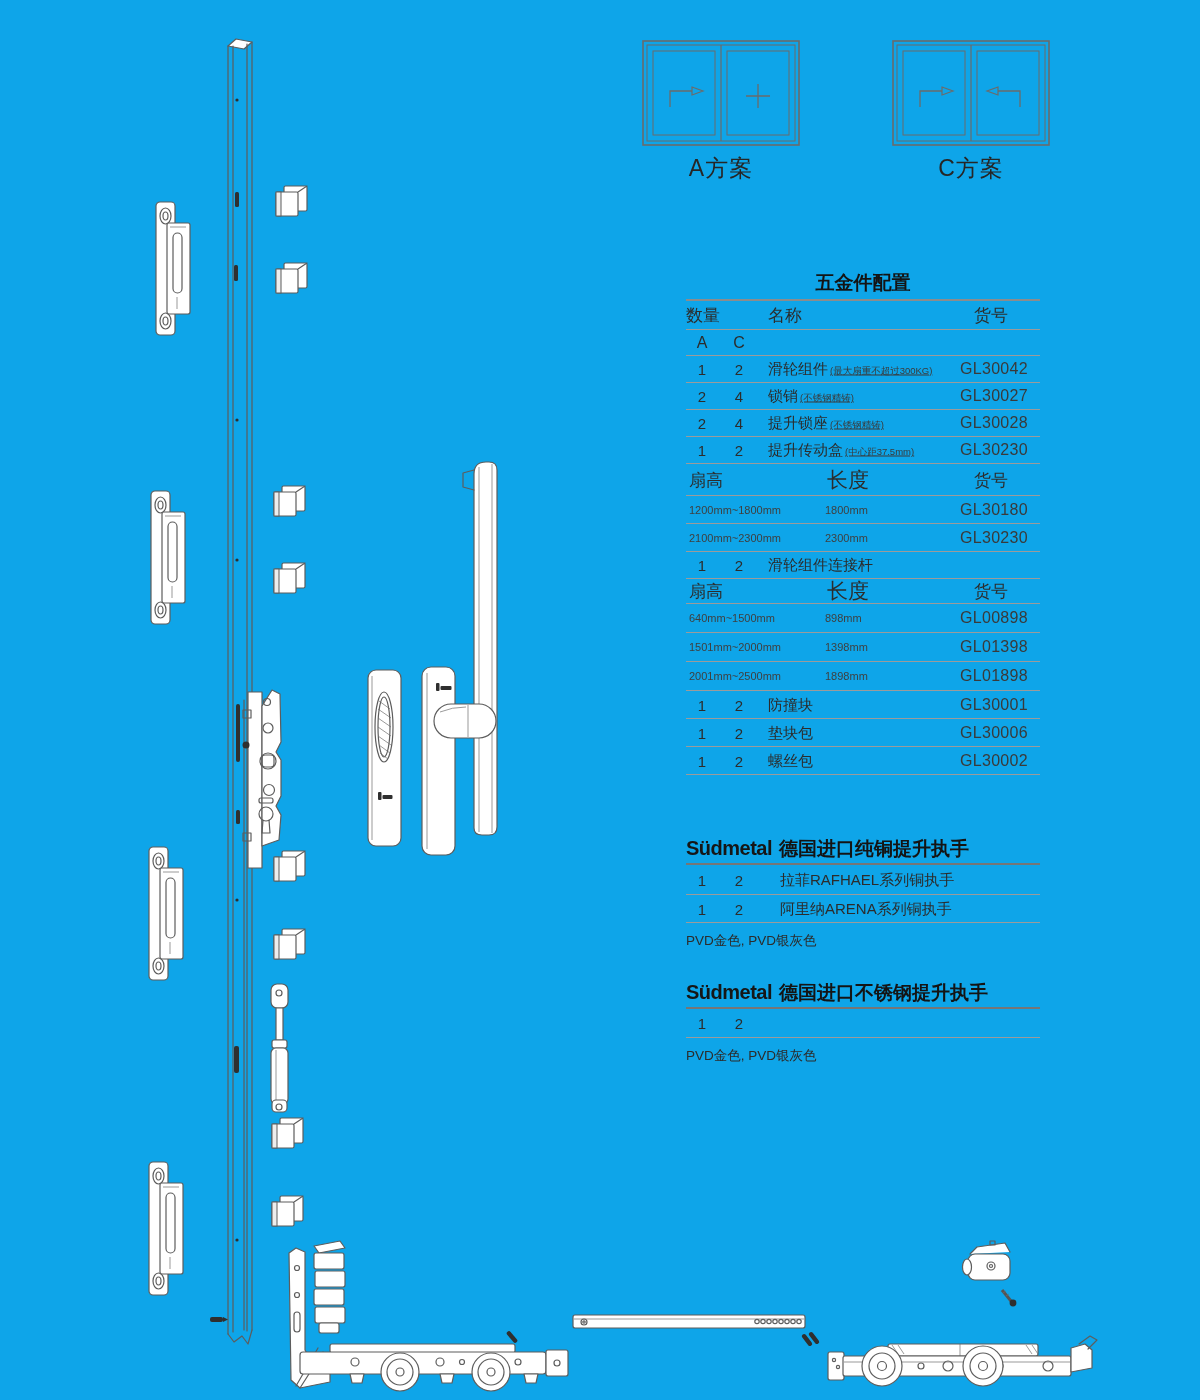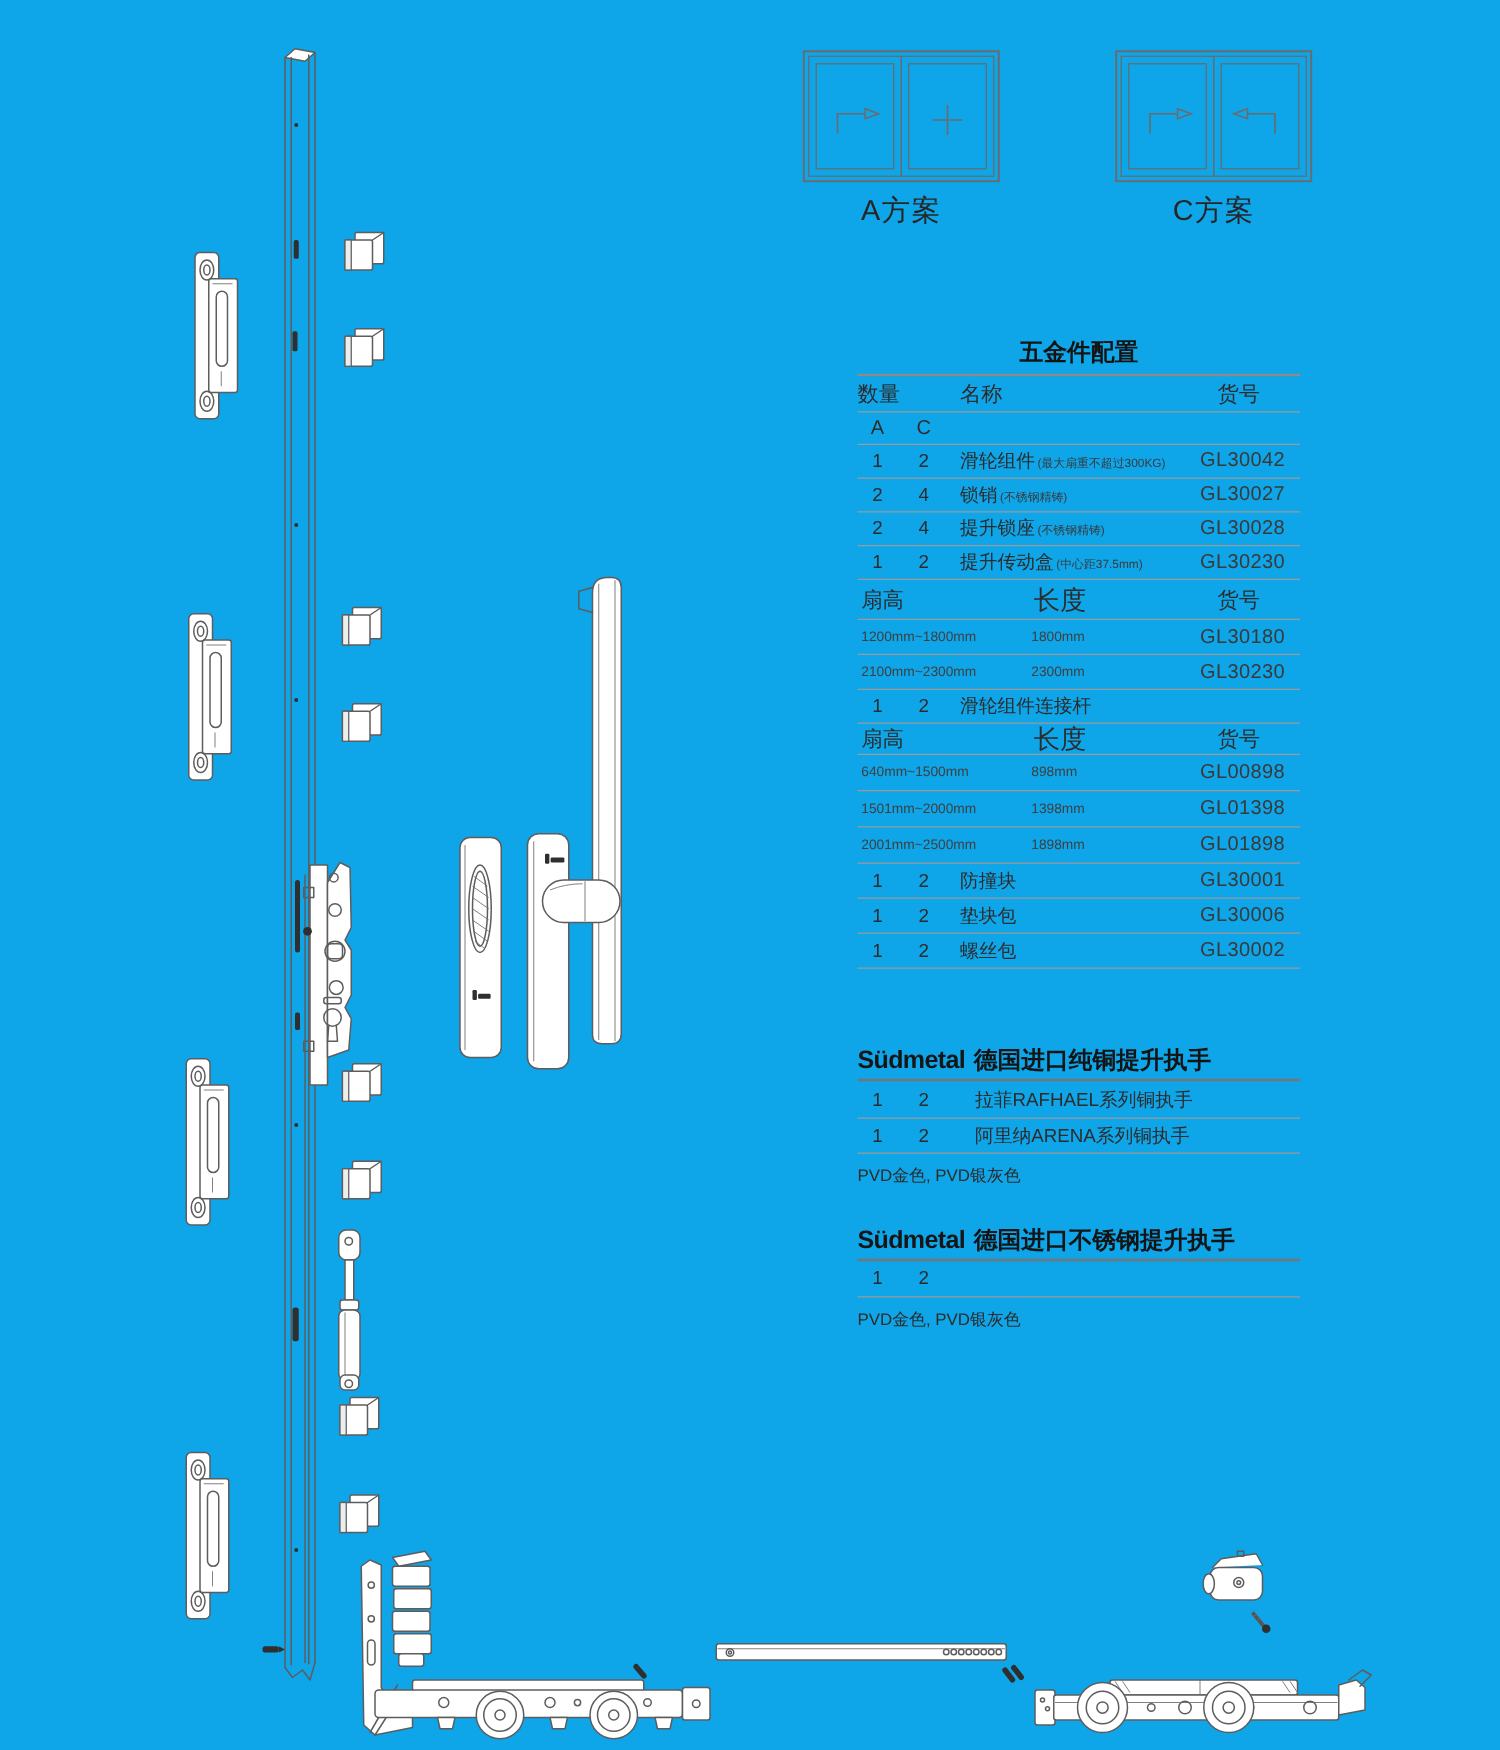--- a/index.html
+++ b/index.html
@@ -20,21 +20,21 @@
   
   .sect{position:absolute;width:354px;}
   .spec-title{font-size:19px;font-weight:700;color:#141414;height:29px;line-height:25px;
               border-bottom:2px solid #8c8c8c;text-align:center;}
   .trow{position:relative;border-bottom:1px solid #9b9b9b;}
   .h24{height:24px}.h25{height:25px}.h26{height:26px}.h27{height:27px}.h28{height:28px}.h29{height:29px}.h31{height:31px}
   .cell{position:absolute;top:50%;transform:translateY(-50%);white-space:nowrap;color:#2c2c2c;}
   .a{left:4px;width:24px;text-align:center;font-size:15px;}
   .c{left:41px;width:24px;text-align:center;font-size:15px;}
   .nm{left:82px;font-size:15px;}
-  .nm .note{font-size:9.5px;color:#3a3a3a;margin-left:2px;font-style:normal;}
+  .nm .note{font-size:9.5px;color:#3a3a3a;margin-left:2px;font-style:normal;text-decoration:underline;}
   .sku{left:274px;font-size:16px;color:#3a3a3a;letter-spacing:.3px;}
   .rg{left:3px;font-size:11px;color:#3f3f3f;}
   .len{left:139px;font-size:11px;color:#3f3f3f;}
   .hq{left:0;font-size:17px;}
   .hn{left:82px;font-size:17px;}
   .hs{left:272px;font-size:17px;margin-left:16px;}
   .hh{left:3px;font-size:17px;}
   .hl{left:141px;font-size:21px;}
   .hv{font-size:16px;}
   

